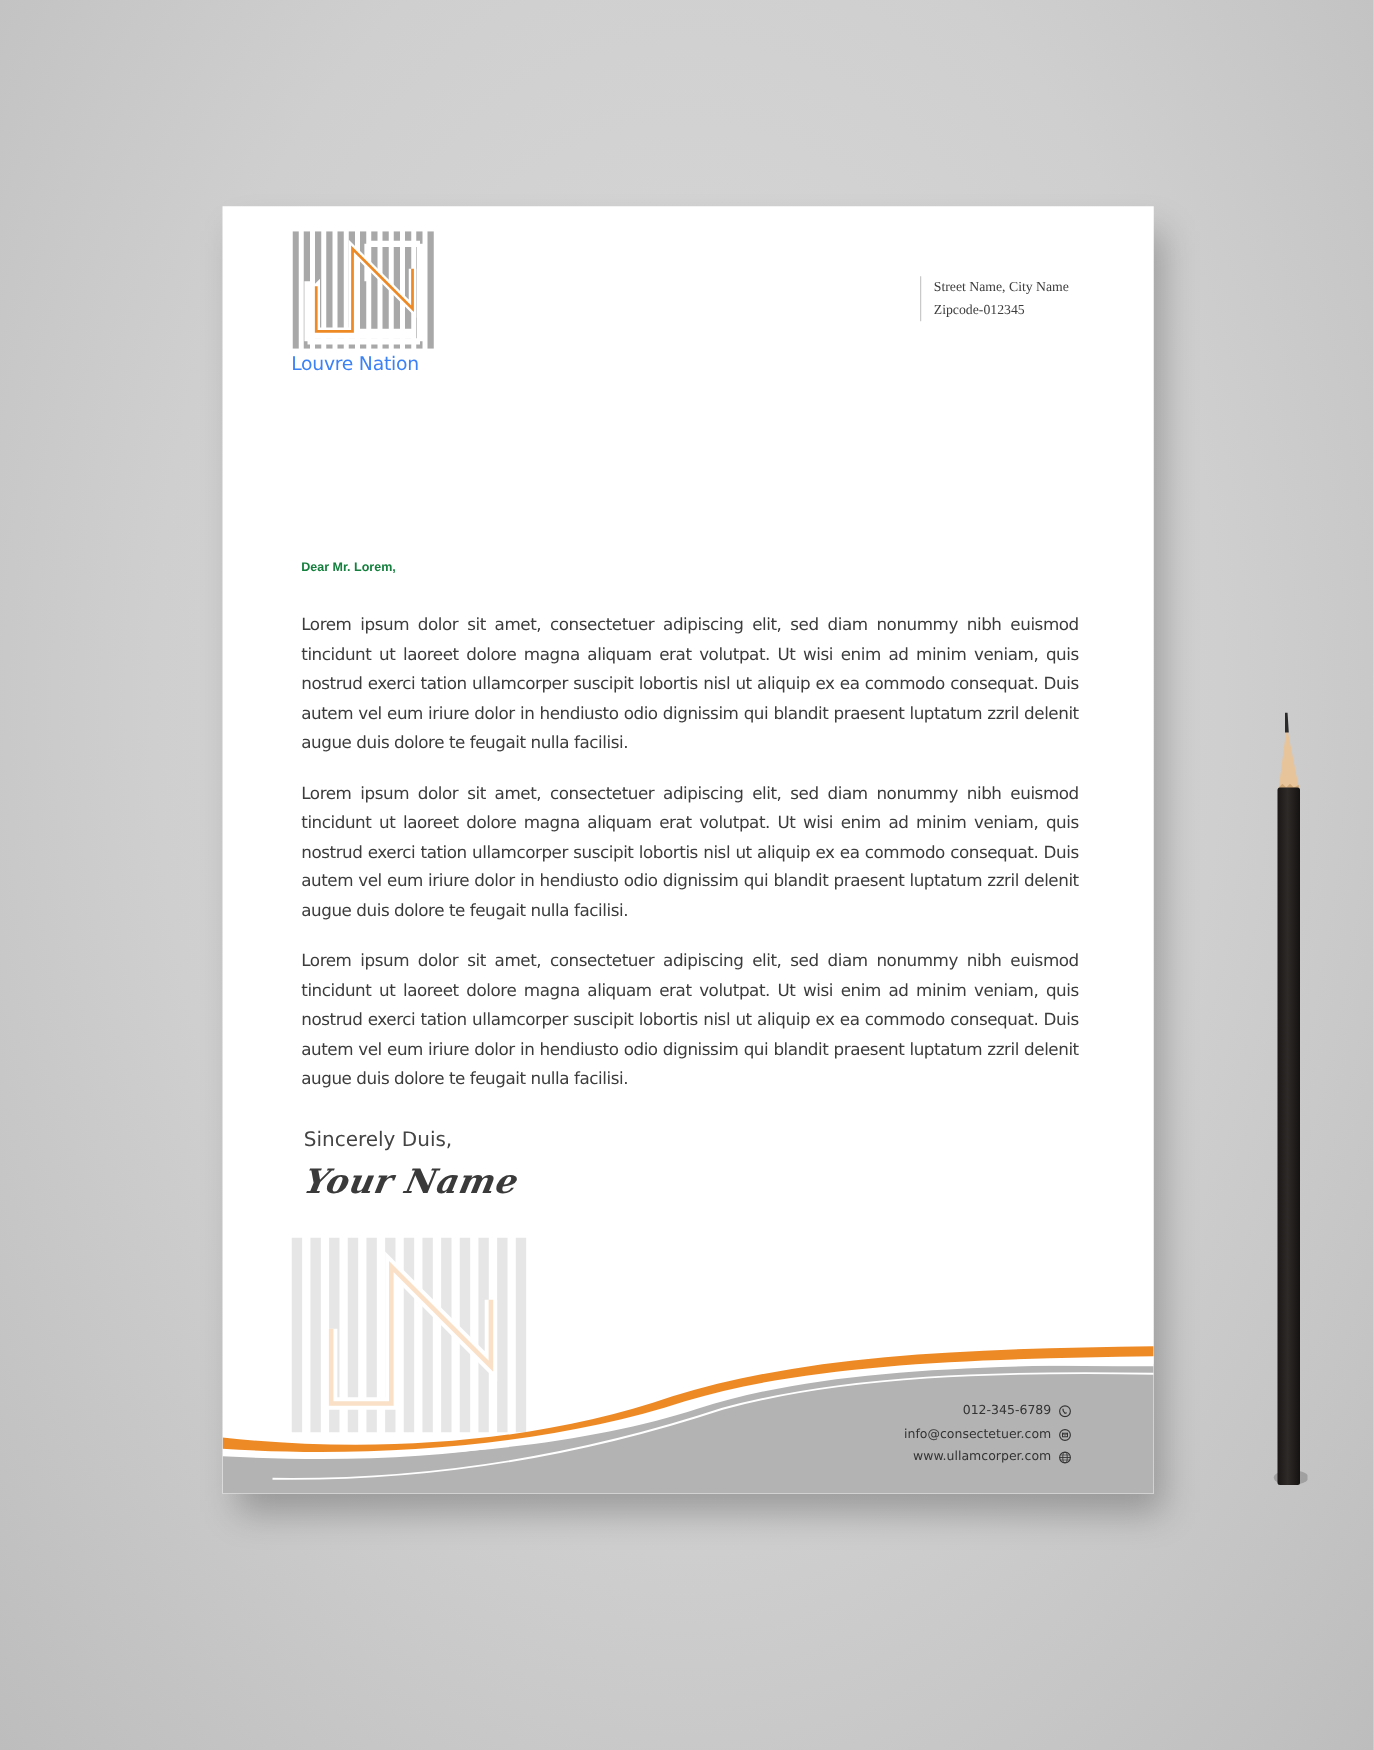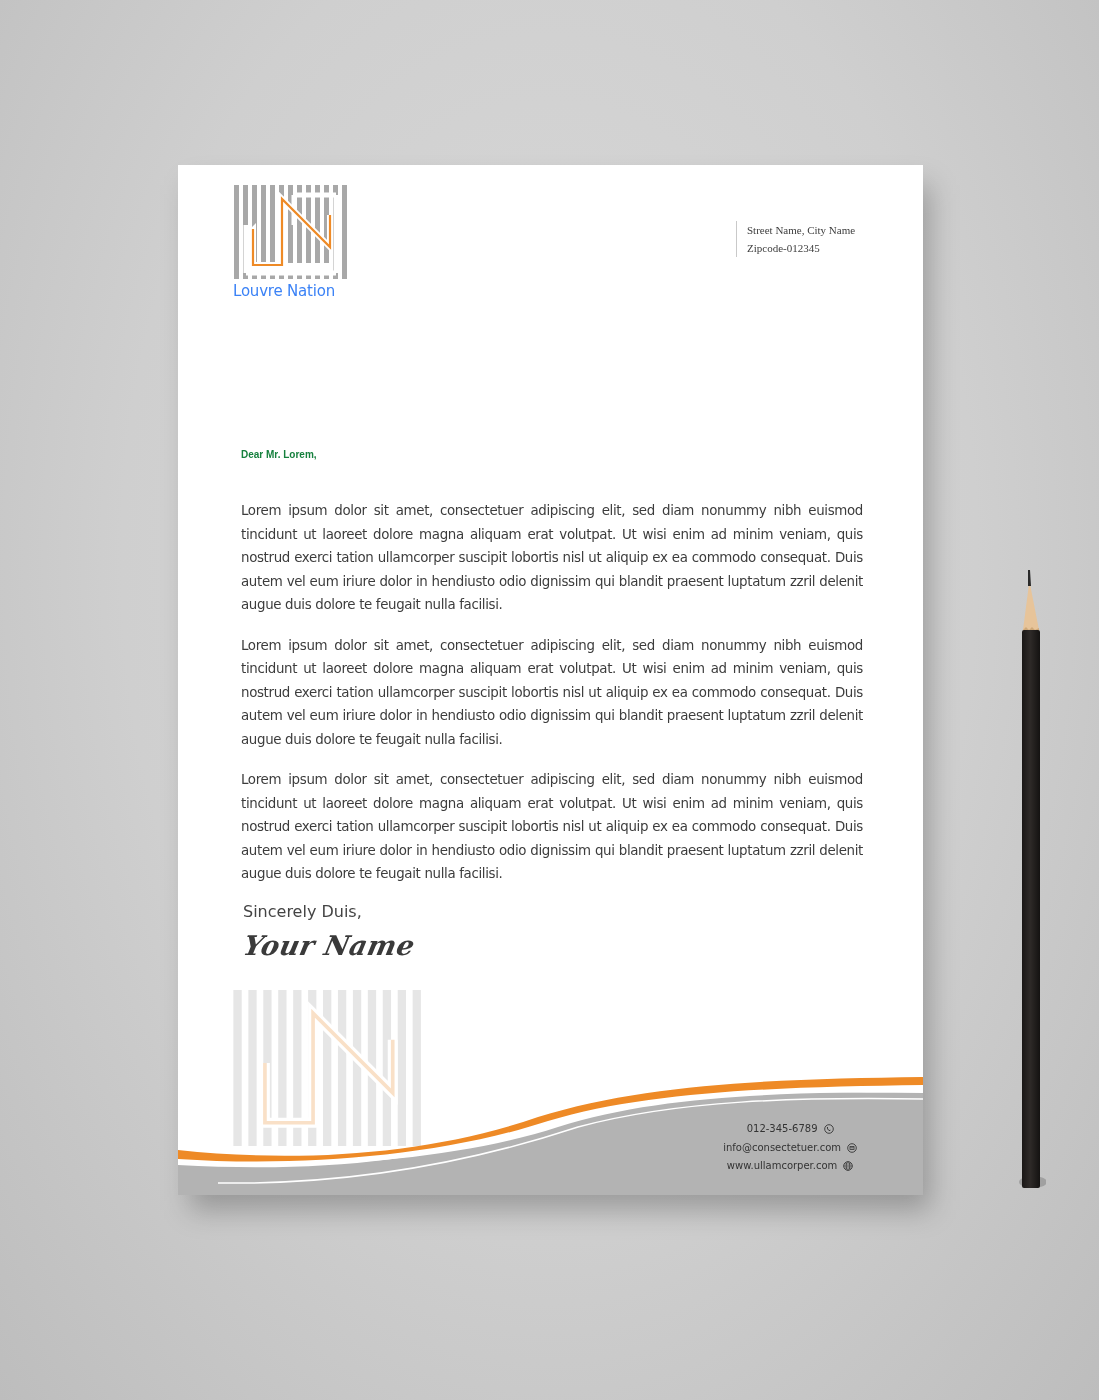--- a/index.html
+++ b/index.html
@@ -25,39 +25,39 @@
   .address {
     position:absolute; left:558px; top:56px; border-left:1px solid #c9c9c9;
     padding-left:10px; font-size:11px; line-height:18px; color:#3d3d3d;
     font-family: Liberation Serif, serif;
   }
   .salutation {
     position:absolute; left:63px; top:284px; font-size:10px; font-weight:bold;
     color:#15803d; font-family: Liberation Sans, sans-serif;
   }
   .body-text {
-    position:absolute; left:63px; top:334px; width:622px;
+    position:absolute; left:63px; top:324px; width:622px;
     font-size:13.4px; line-height:23.5px; color:#3c3c3c;
     font-family: "DejaVu Sans", sans-serif; letter-spacing:-0.35px;
   }
   .body-text p { margin:0 0 17px 0; text-align:justify; }
   .closing {
     position:absolute; left:65px; top:737px; font-size:16px; color:#444;
     font-family: "DejaVu Sans", sans-serif;
   }
   .signature {
     position:absolute; left:66px; top:765px; font-size:27px; color:#3a3a3a;
     font-family: "DejaVu Serif", serif; font-style:italic; font-weight:bold;
     transform: skewX(-12deg); letter-spacing:0.5px;
   }
   .watermark { position:absolute; left:52px; top:825px; opacity:0.35; }
   .footer-wave { position:absolute; left:0; top:900px; width:745px; height:130px; }
   .contact { position:absolute; right:66px; top:955px; text-align:right; }
   .contact-row {
-    display:flex; justify-content:center; align-items:center;
+    display:flex; justify-content:flex-end; align-items:center;
     font-size:10px; color:#333; line-height:18.5px;
     font-family: "DejaVu Sans", sans-serif;
   }
   .contact-row .icon {
     width:10px; height:10px; margin-left:6px; display:inline-flex;
     align-items:center; justify-content:center;
   }
   .pencil { position:absolute; left:1016px; top:570px; width:30px; height:622px; }
 </style>
 </head>

